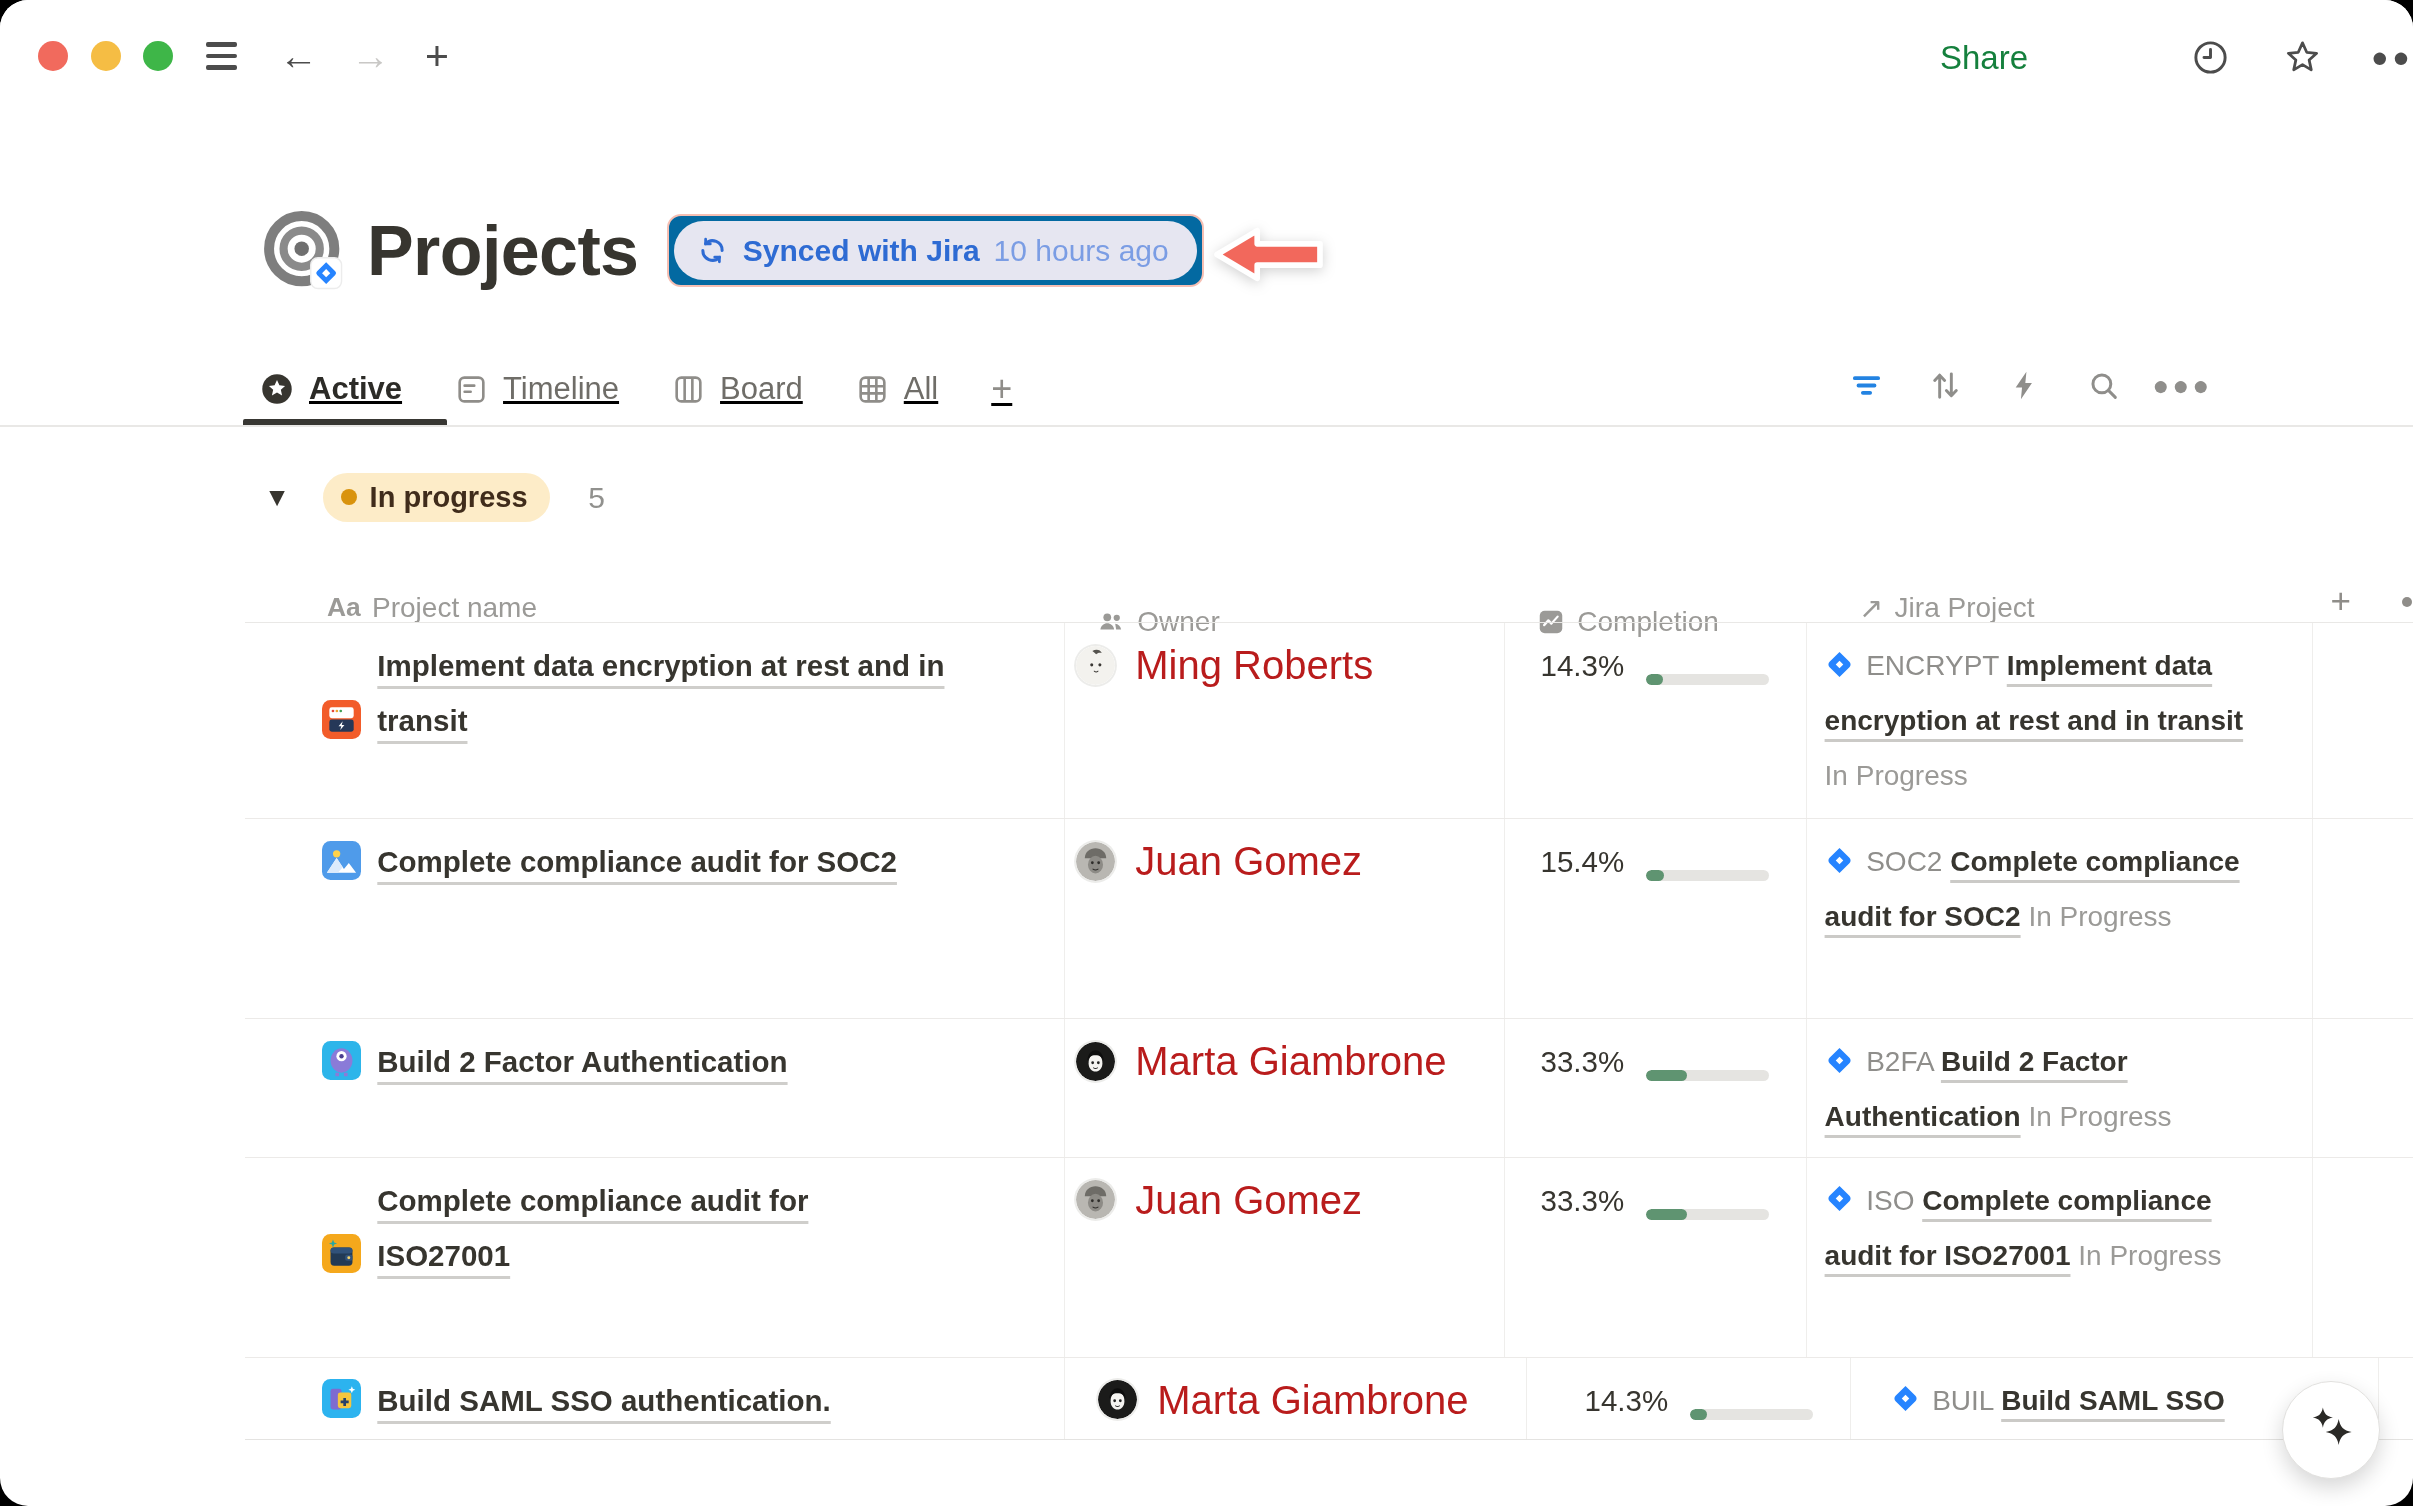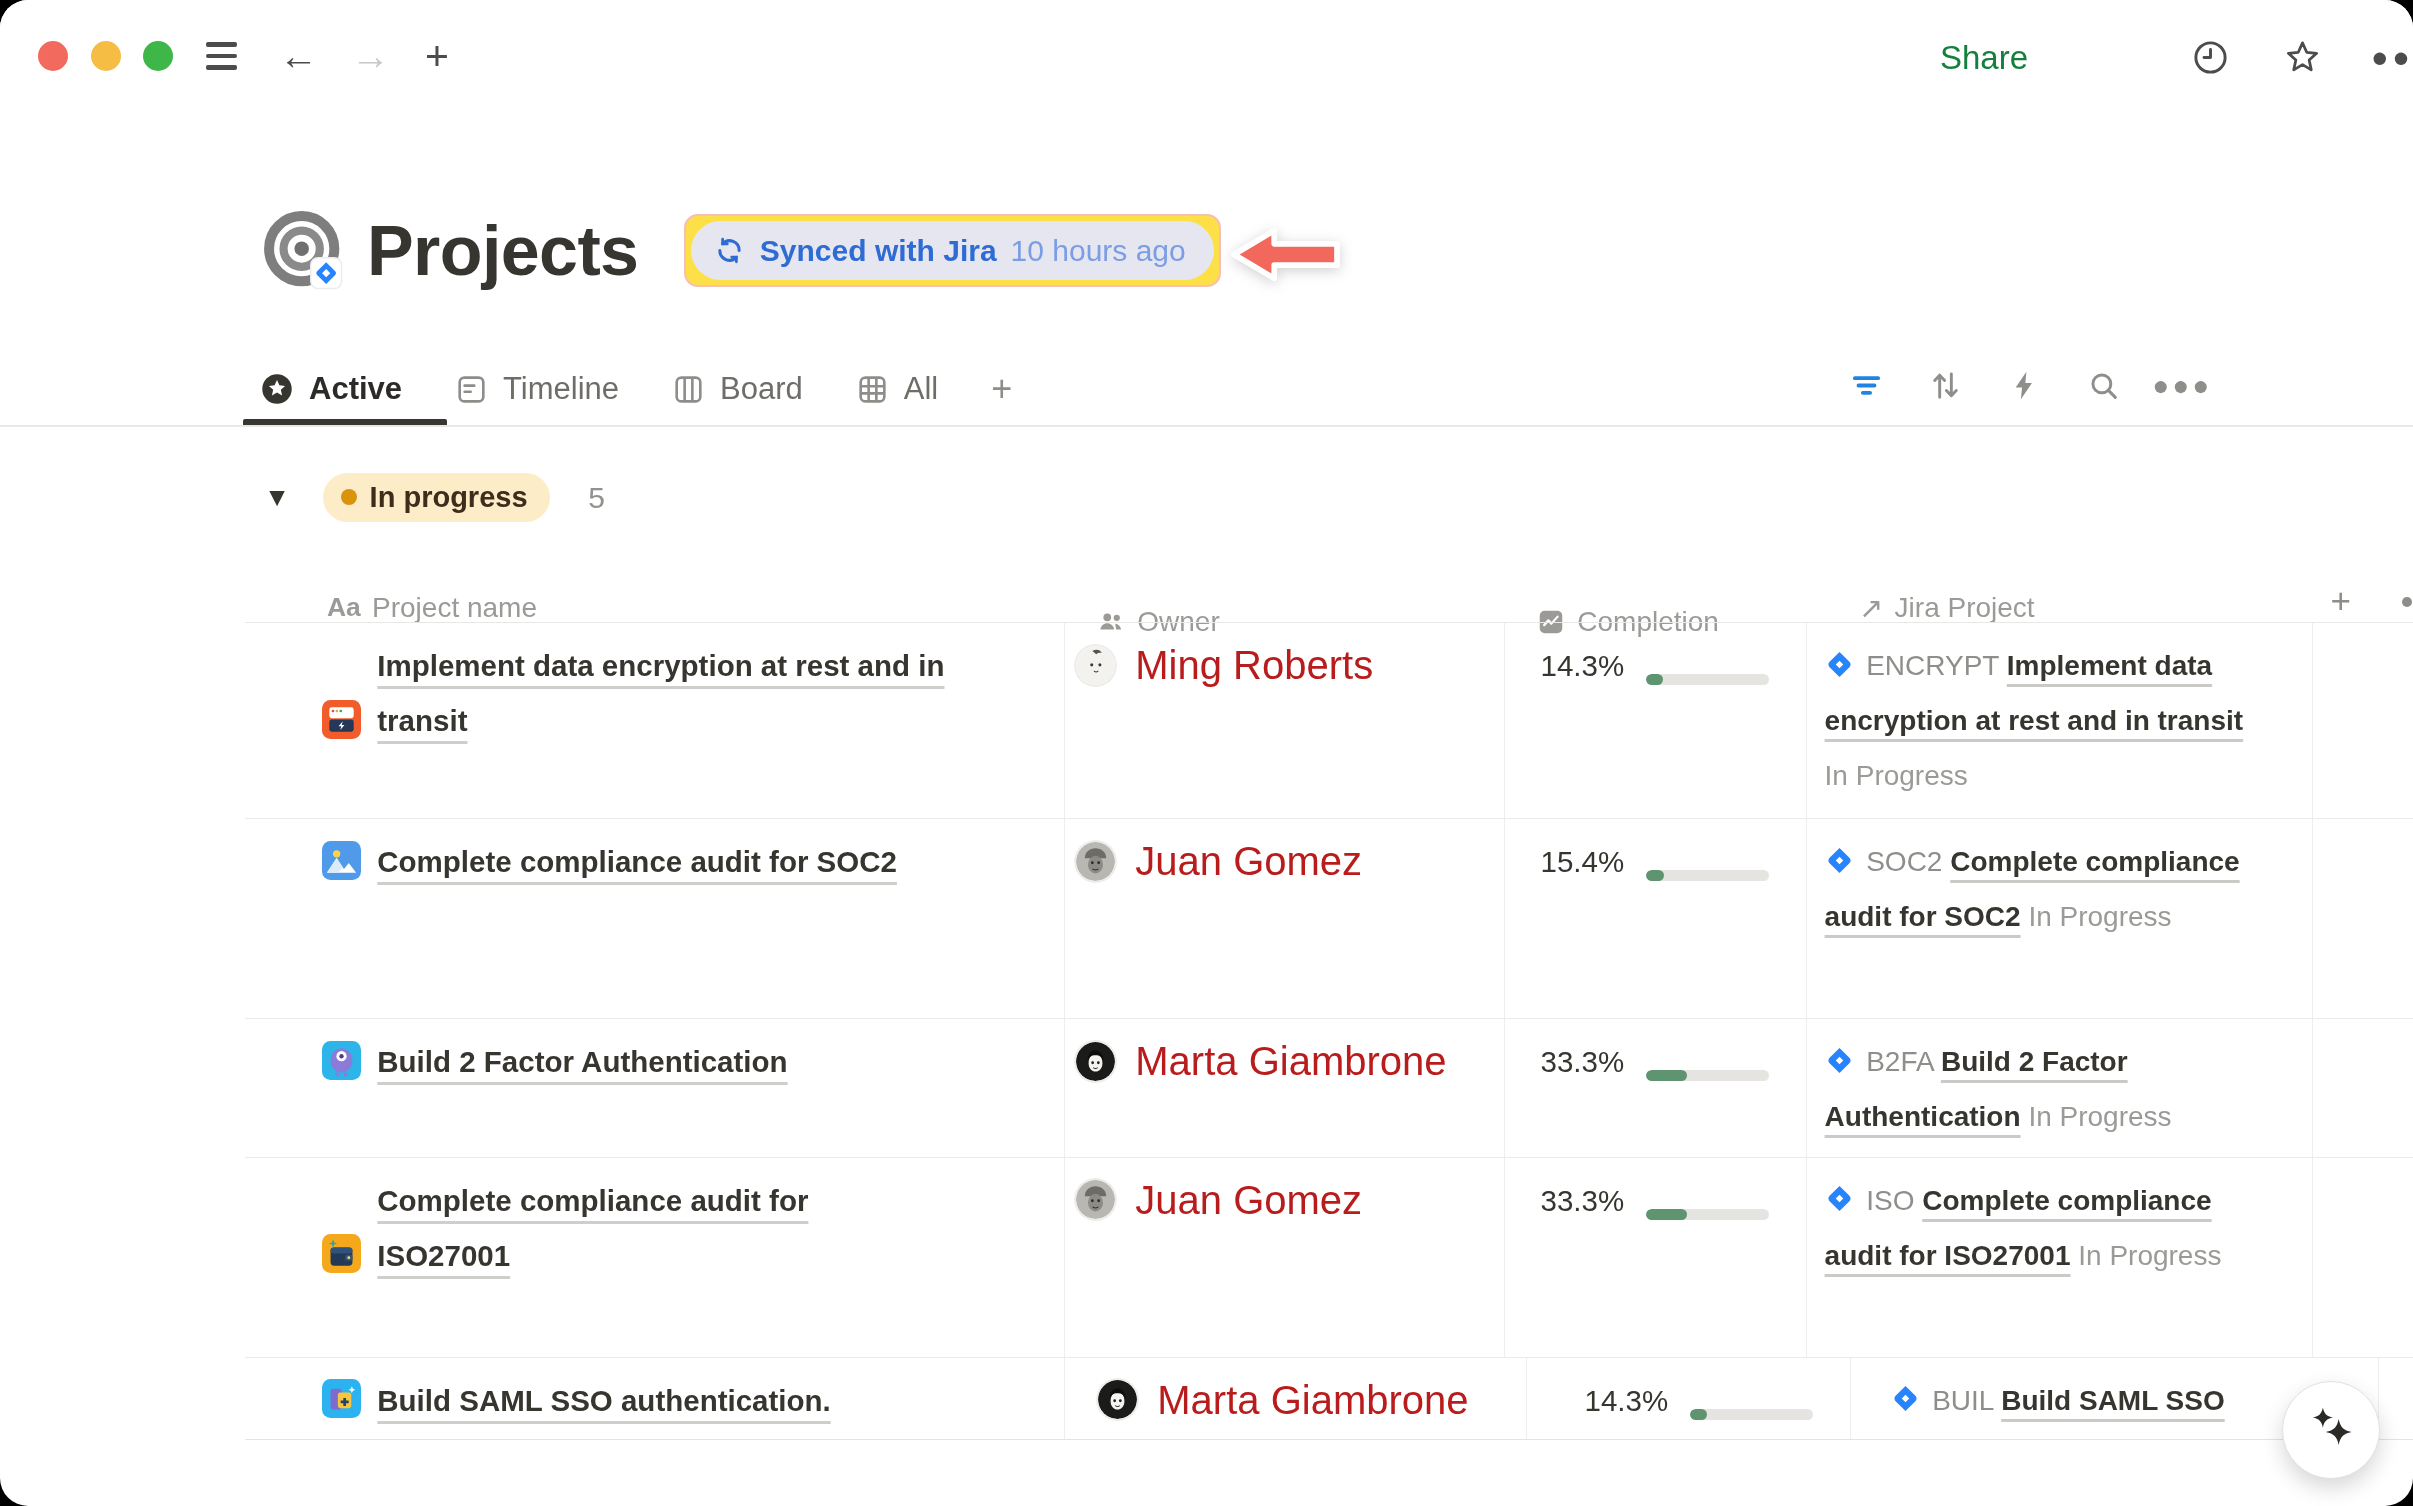--- a/index.html
+++ b/index.html
@@ -20,28 +20,28 @@
   .share{position:absolute;top:39px;left:1940px;font-size:33px;color:#15803d;line-height:38px;}
   .top-right-ic{position:absolute;top:38px;width:39px;height:39px;color:#4c4c4c;}
   .clock{left:2191px;}
   .star-top{left:2283px;}
   .dots-top{left:2371px;font-size:29px;letter-spacing:3.8px;color:#4c4c4c;line-height:39px;}
 
   
   .title-row{position:absolute;top:207px;left:260px;display:flex;align-items:center;}
   .page-icon{position:relative;width:87px;height:87px;flex:0 0 auto;}
   .page-title{font-size:70px;font-weight:700;color:#37352f;margin-left:20px;letter-spacing:-0.6px;}
-  .annot{position:relative;margin-left:46px;background:#fde047;border:2.5px solid #f6bfb3;border-radius:14px;padding:5px;}
+  .annot{position:relative;margin-left:29px;background:#0369a1;border:2.5px solid #f6bfb3;border-radius:14px;padding:5px;}
   .sync-pill{display:flex;align-items:center;gap:14px;background:#e6e6f1;border-radius:38px;padding:12.6px 28px 12.6px 21.4px;}
   .sync-label{font-size:30px;font-weight:700;color:#2e6bd3;}
   .sync-time{font-size:30px;color:#7b9de4;}
   .annot-arrow{position:absolute;right:-123px;top:7.5px;filter:drop-shadow(0 3.8px 6.3px rgba(0,0,0,.18));}
 
   
-  .tabs{position:absolute;top:368px;left:260px;display:flex;align-items:center;gap:53px;}
+  .tabs{position:absolute;top:368px;left:260px;display:flex;align-items:center;gap:53px;text-decoration:underline;}
   .tab{display:flex;align-items:center;gap:15px;font-size:31px;color:#6f6d68;}
   .tab.active{color:#2c2b27;font-weight:700;}
   .tab-plus{font-size:36px;color:#8f8d89;}
   .tabs-divider{position:absolute;top:425px;left:0;width:2413px;height:1.9px;background:#e9e8e6;}
   .active-underline{position:absolute;top:419px;left:243px;width:204px;height:8.2px;background:#383733;border-radius:1.9px;}
   .view-ics{position:absolute;top:368px;left:1849px;display:flex;align-items:center;gap:44px;color:#8f8e8b;}
   .view-ics .vic{width:35px;height:35px;display:flex;align-items:center;justify-content:center;}
   .vdots{font-size:28px;letter-spacing:3.1px;color:#8f8e8b;}
 
   

